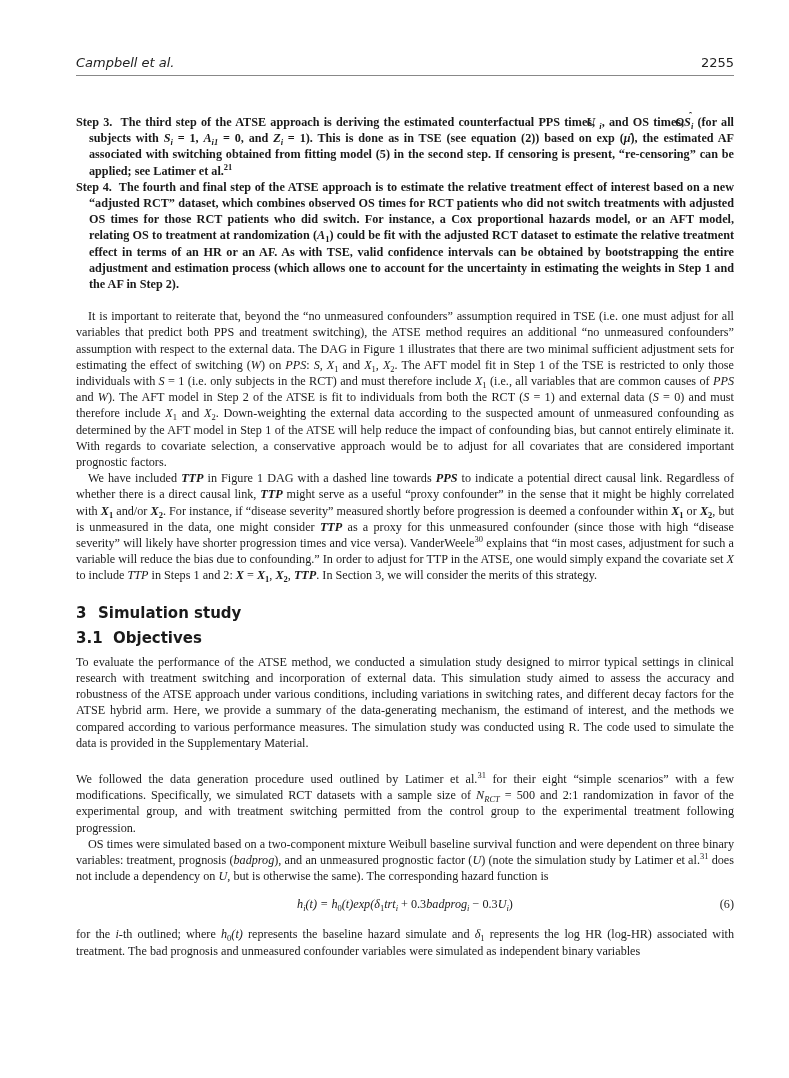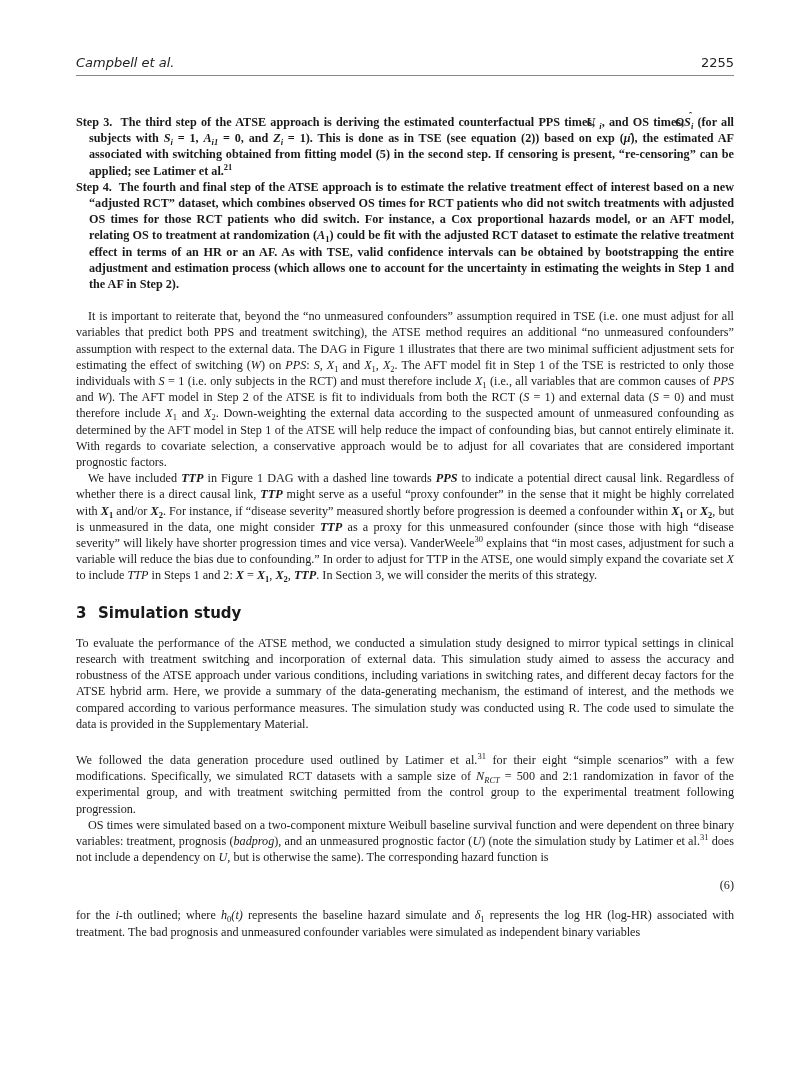--- a/index.html
+++ b/index.html
@@ -64,34 +64,36 @@
     <div class="spacer"></div>
 
     <p class="indent"><span>It is important to reiterate that, beyond the “no unmeasured confounders” assumption required in TSE (i.e. one must adjust for all variables that predict both PPS and treatment switching), the ATSE method requires an additional “no unmeasured confounders” assumption with respect to the external data. The DAG in Figure 1 illustrates that there are two minimal sufficient adjustment sets for estimating the effect of switching (</span><i>W</i><span>) on </span><i>PPS</i><span>: </span><i>S</i><span>, </span><i>X</i><sub>1</sub><span> and </span><i>X</i><sub>1</sub><span>, </span><i>X</i><sub>2</sub><span>. The AFT model fit in Step 1 of the TSE is restricted to only those individuals with </span><i>S</i><span> = 1 (i.e. only subjects in the RCT) and must therefore include </span><i>X</i><sub>1</sub><span> (i.e., all variables that are common causes of </span><i>PPS</i><span> and </span><i>W</i><span>). The AFT model in Step 2 of the ATSE is fit to individuals from both the RCT (</span><i>S</i><span> = 1) and external data (</span><i>S</i><span> = 0) and must therefore include </span><i>X</i><sub>1</sub><span> and </span><i>X</i><sub>2</sub><span>. Down-weighting the external data according to the suspected amount of unmeasured confounding as determined by the AFT model in Step 1 of the ATSE will help reduce the impact of confounding bias, but cannot entirely eliminate it. With regards to covariate selection, a conservative approach would be to adjust for all covariates that are considered important prognostic factors.</span></p>
 
     <p class="indent"><span>We have included </span><span class="bi">TTP</span><span> in Figure 1 DAG with a dashed line towards </span><span class="bi">PPS</span><span> to indicate a potential direct causal link. Regardless of whether there is a direct causal link, </span><span class="bi">TTP</span><span> might serve as a useful “proxy confounder” in the sense that it might be highly correlated with </span><span class="bi">X</span><sub class="b">1</sub><span> and/or </span><span class="bi">X</span><sub class="b">2</sub><span>. For instance, if “disease severity” measured shortly before progression is deemed a confounder within </span><span class="bi">X</span><sub class="b">1</sub><span> or </span><span class="bi">X</span><sub class="b">2</sub><span>, but is unmeasured in the data, one might consider </span><span class="bi">TTP</span><span> as a proxy for this unmeasured confounder (since those with high “disease severity” will likely have shorter progression times and vice versa). VanderWeele</span><sup>30</sup><span> explains that “in most cases, adjustment for such a variable will reduce the bias due to confounding.” In order to adjust for TTP in the ATSE, one would simply expand the covariate set </span><i>X</i><span> to include </span><i>TTP</i><span> in Steps 1 and 2: </span><span class="bi">X</span><span> = </span><span class="bi">X</span><sub class="b">1</sub><span>, </span><span class="bi">X</span><sub class="b">2</sub><span>, </span><span class="bi">TTP</span><span>. In Section 3, we will consider the merits of this strategy.</span></p>
 
     <div style="height:20px;"></div>
 
     <h2 class="h1"><span class="num">3</span><span>Simulation study</span></h2>
     <div style="height:6px;"></div>
+    <h3 class="h1"><span class="num2">3.1</span><span>Objectives</span></h3>
     <div style="height:6px;"></div>
     <p>To evaluate the performance of the ATSE method, we conducted a simulation study designed to mirror typical settings in clinical research with treatment switching and incorporation of external data. This simulation study aimed to assess the accuracy and robustness of the ATSE approach under various conditions, including variations in switching rates, and different decay factors for the ATSE hybrid arm. Here, we provide a summary of the data-generating mechanism, the estimand of interest, and the methods we compared according to various performance measures. The simulation study was conducted using R. The code used to simulate the data is provided in the Supplementary Material.</p>
 
     <div style="height:14px;"></div>
 
     <div style="height:6px;"></div>
 
     <p><span>We followed the data generation procedure used outlined by Latimer et al.</span><sup>31</sup><span> for their eight “simple scenarios” with a few modifications. Specifically, we simulated RCT datasets with a sample size of </span><i>N</i><sub><i>RCT</i></sub><span> = 500 and 2:1 randomization in favor of the experimental group, and with treatment switching permitted from the control group to the experimental treatment following progression.</span></p>
 
     <p class="indent"><span>OS times were simulated based on a two-component mixture Weibull baseline survival function and were dependent on three binary variables: treatment, prognosis (</span><i>badprog</i><span>), and an unmeasured prognostic factor (</span><i>U</i><span>) (note the simulation study by Latimer et al.</span><sup>31</sup><span> does not include a dependency on </span><i>U</i><span>, but is otherwise the same). The corresponding hazard function is</span></p>
 
     <div style="height:12px;"></div>
 
     <div class="equation">
+      <span class="expr"><i>h</i><sub><i>i</i></sub><i>(t) = </i><i>h</i><sub>0</sub><i>(t)exp(</i><i>δ</i><sub>1</sub><i>trt</i><sub><i>i</i></sub><span> + 0.3</span><i>badprog</i><sub><i>i</i></sub><span> − 0.3</span><i>U</i><sub><i>i</i></sub><span>)</span></span>
       <span class="eqno">(6)</span>
     </div>
 
     <div style="height:12px;"></div>
 
     <p><span>for the </span><i>i</i><span>-th outlined; where </span><i>h</i><sub>0</sub><i>(t)</i><span> represents the baseline hazard simulate and </span><i>δ</i><sub>1</sub><span> represents the log HR (log-HR) associated with treatment. The bad prognosis and unmeasured confounder variables were simulated as independent binary variables</span></p>
 
   </div>
 </div>
 

